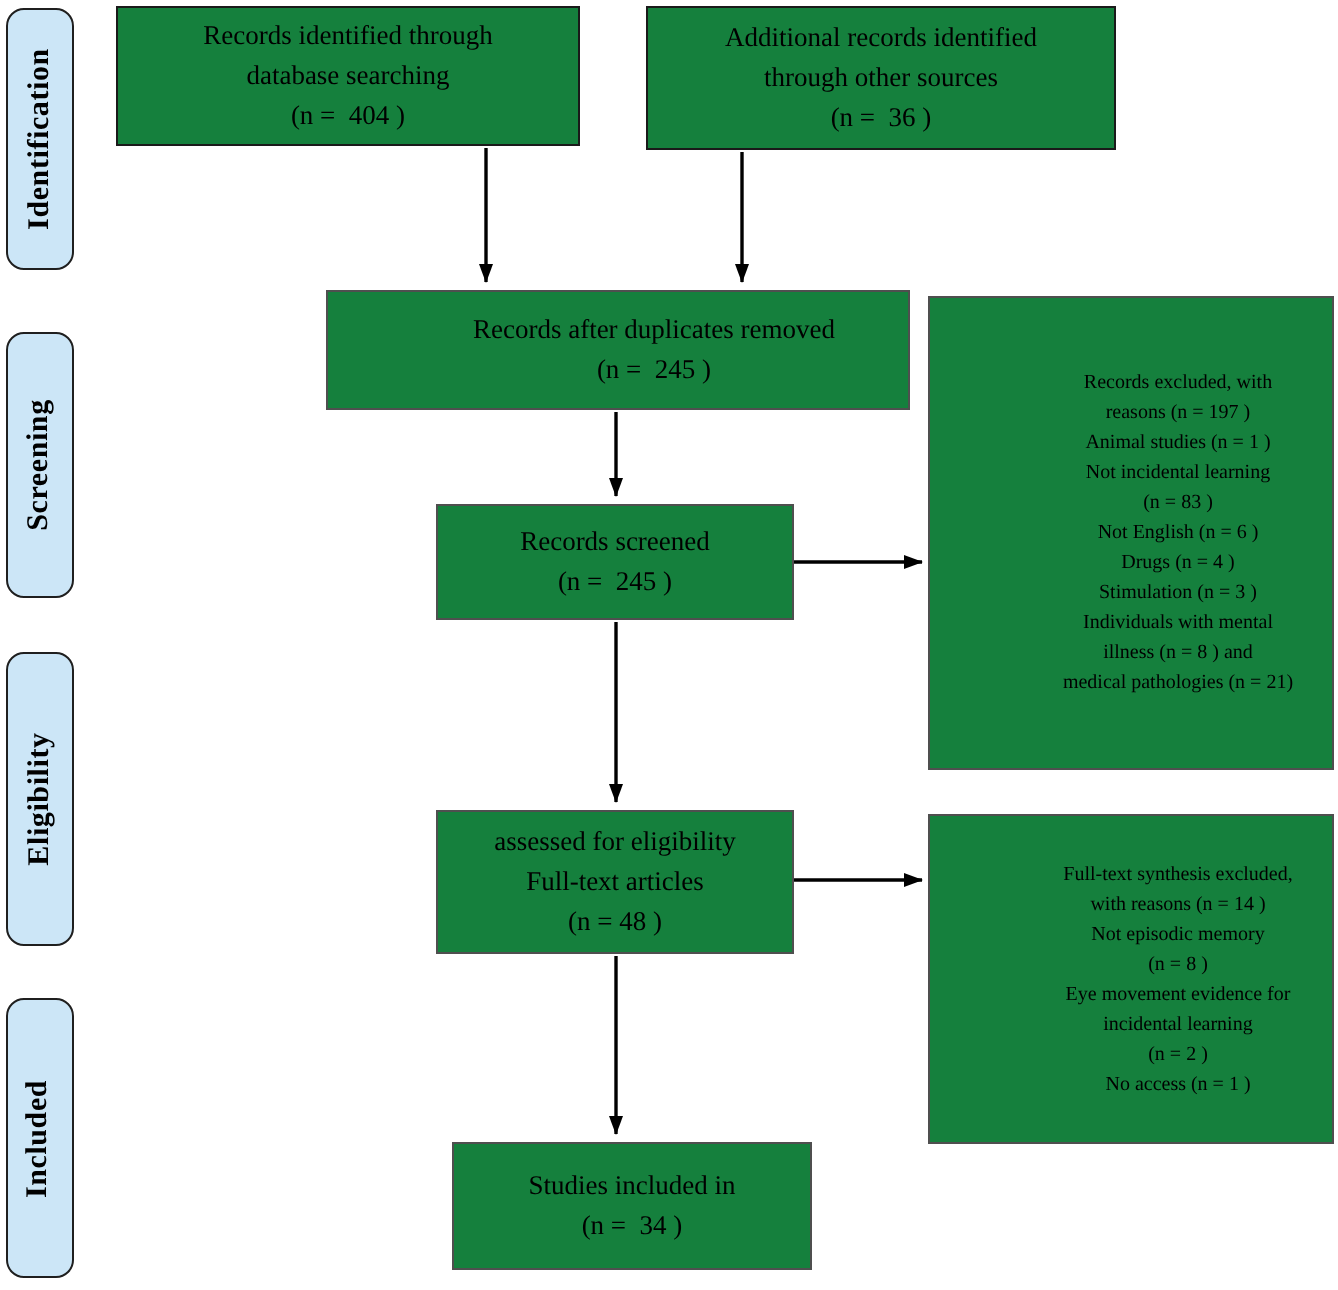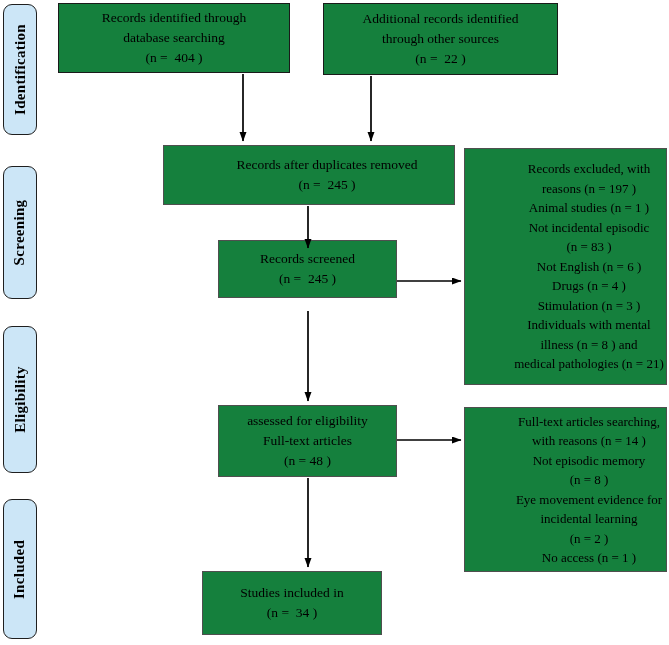--- a/index.html
+++ b/index.html
@@ -50,28 +50,28 @@
     display: flex;
     flex-direction: column;
     align-items: center;
     justify-content: center;
     text-align: center;
     font-size: 13.5px;
     line-height: 1.47;
   }
   .fbox.dark { border-color: #1a1a1a; border-width: 1.4px; }
   .fbox .line { white-space: pre-wrap; }
-  .fbox.small { font-size: 13px; line-height: 1.5; padding-left: 47px; }
+  .fbox.small { font-size: 10px; line-height: 1.5; padding-left: 47px; }
 
   #box-identified-db   { left: 58px;  top: 3px;   width: 232px; height: 70px; }
   #box-identified-other{ left: 323px; top: 3px;   width: 235px; height: 72px; }
   #box-duplicates      { left: 163px; top: 145px; width: 292px; height: 60px; padding-left: 36px; }
-  #box-screened        { left: 218px; top: 240px; width: 179px; height: 58px; }
+  #box-screened        { left: 218px; top: 252px; width: 179px; height: 58px; }
   #box-fulltext        { left: 218px; top: 405px; width: 179px; height: 72px; }
-  #box-included        { left: 202px; top: 571px; width: 180px; height: 64px; }
+  #box-included        { left: 226px; top: 571px; width: 180px; height: 64px; }
   #box-excluded-screen { left: 464px; top: 148px; width: 203px; height: 237px; }
   #box-excluded-full   { left: 464px; top: 407px; width: 203px; height: 165px; }
 
   
   #arrows {
     position: absolute;
     left: 0; top: 0;
     width: 669px; height: 645px;
     pointer-events: none;
   }
@@ -96,21 +96,21 @@
 
   <div class="fbox dark" id="box-identified-db">
     <div class="line">Records identified through</div>
     <div class="line">database searching</div>
     <div class="line">(n =  404 )</div>
   </div>
 
   <div class="fbox dark" id="box-identified-other">
     <div class="line">Additional records identified</div>
     <div class="line">through other sources</div>
-    <div class="line">(n =  22 )</div>
+    <div class="line">(n =  36 )</div>
   </div>
 
   <div class="fbox" id="box-duplicates">
     <div class="line">Records after duplicates removed</div>
     <div class="line">(n =  245 )</div>
   </div>
 
   <div class="fbox" id="box-screened">
     <div class="line">Records screened</div>
     <div class="line">(n =  245 )</div>
@@ -124,32 +124,32 @@
 
   <div class="fbox" id="box-included">
     <div class="line">Studies included in</div>
     <div class="line">(n =  34 )</div>
   </div>
 
   <div class="fbox small" id="box-excluded-screen">
     <div class="line">Records excluded, with</div>
     <div class="line">reasons (n = 197 )</div>
     <div class="line">Animal studies (n = 1 )</div>
-    <div class="line">Not incidental episodic</div>
+    <div class="line">Not incidental learning</div>
     <div class="line">(n = 83 )</div>
     <div class="line">Not English (n = 6 )</div>
     <div class="line">Drugs (n = 4 )</div>
     <div class="line">Stimulation (n = 3 )</div>
     <div class="line">Individuals with mental</div>
     <div class="line">illness (n = 8 ) and</div>
     <div class="line">medical pathologies (n = 21)</div>
   </div>
 
   <div class="fbox small" id="box-excluded-full">
-    <div class="line">Full-text articles searching,</div>
+    <div class="line">Full-text synthesis excluded,</div>
     <div class="line">with reasons (n = 14 )</div>
     <div class="line">Not episodic memory</div>
     <div class="line">(n = 8 )</div>
     <div class="line">Eye movement evidence for</div>
     <div class="line">incidental learning</div>
     <div class="line">(n = 2 )</div>
     <div class="line">No access (n = 1 )</div>
   </div>
 
   <svg id="arrows" viewBox="0 0 669 645" xmlns="http://www.w3.org/2000/svg">

